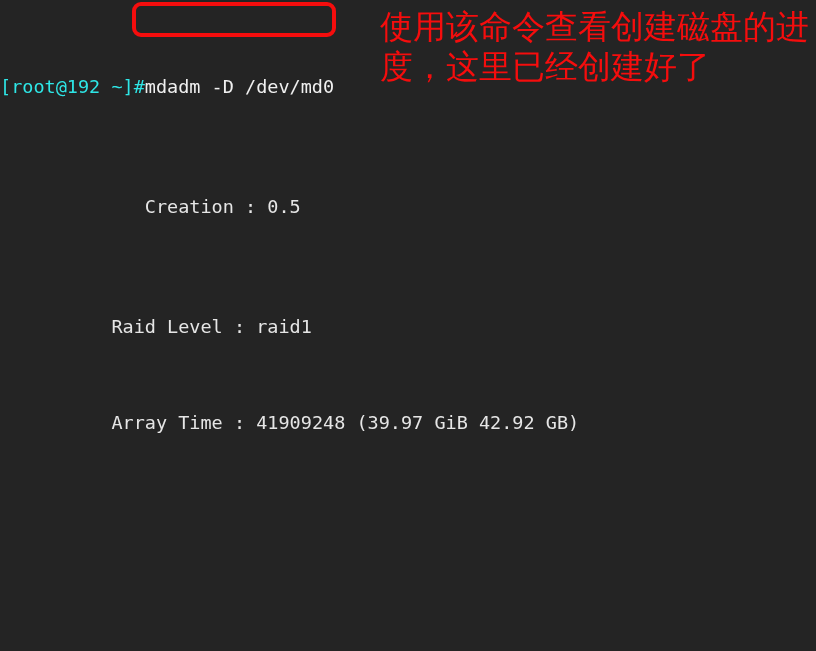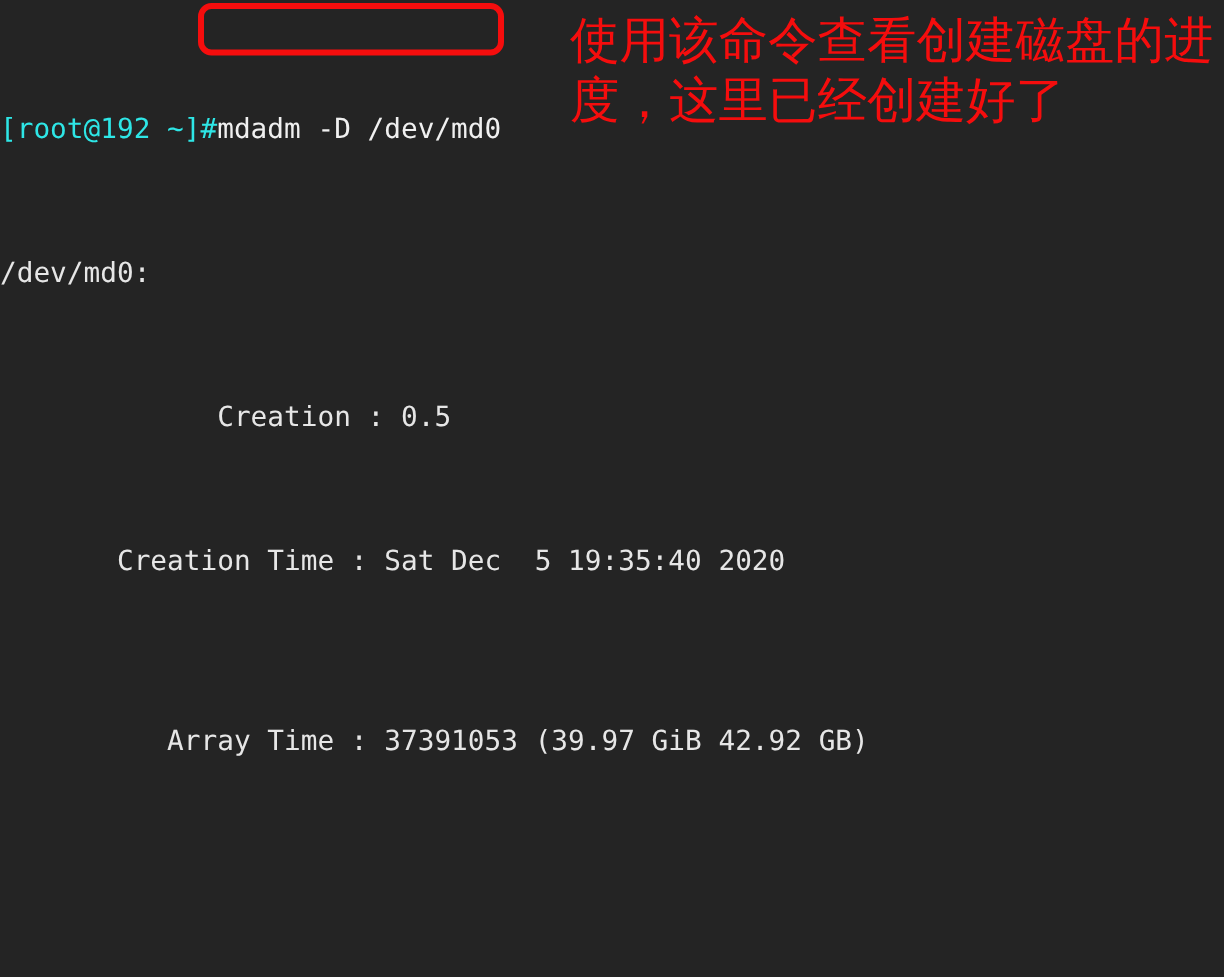--- a/index.html
+++ b/index.html
@@ -62,28 +62,27 @@
 </style>
 </head>
 <body>
 
 <div id="screen">
 
   <div class="term">
 
     <div class="line"><span class="cyan">[root@192 ~]</span><span class="cyan">#</span><span class="white">mdadm -D /dev/md0</span></div>
 
-    <div class="line">/dev/md0:</div>
 
     <div class="line"><span>             Creation</span><span> : </span><span>0.5</span></div>
 
-    <div class="line"><span>       Creation Time</span><span> : </span><span>Sat Dec  5 19:35:40 2020</span></div>
 
+    <div class="line"><span>          Raid Level</span><span> : </span><span>raid1</span></div>
 
-    <div class="line"><span>          Array Time</span><span> : </span><span>37391053 (39.97 GiB 42.92 GB)</span></div>
+    <div class="line"><span>          Array Time</span><span> : </span><span>41909248 (39.97 GiB 42.92 GB)</span></div>
 
     
 
     
 
     
 
     
 
     

